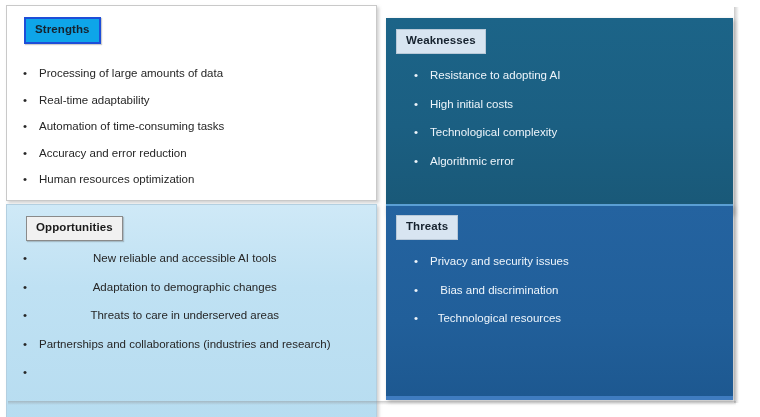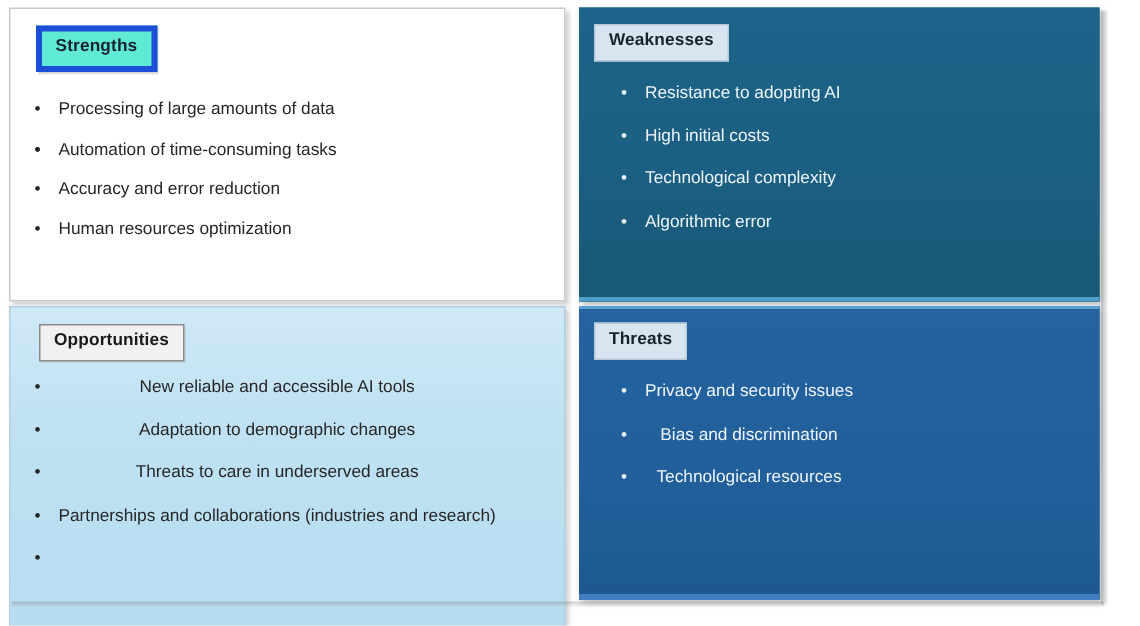--- a/index.html
+++ b/index.html
@@ -35,21 +35,21 @@
     width: 371px;
     height: 196px;
     background: #ffffff;
     border: 1px solid #c9c9c9;
     box-shadow: 2px 2px 3px rgba(120,120,120,0.35);
   }
 
   
   #q-weaknesses {
     left: 386px;
-    top: 5px;
+    top: 18px;
     width: 347px;
     height: 196px;
     background: #1b5f82;
     background-image: linear-gradient(180deg, #1c6488 0%, #1b5f82 55%, #195877 100%);
     box-shadow: 2px 2px 4px rgba(110,110,110,0.45);
   }
   #q-weaknesses::after {
     content: "";
     position: absolute;
     left: 0; right: 0; bottom: 0;
@@ -102,22 +102,22 @@
     display: inline-block;
     font-size: 11.5px;
     font-weight: bold;
     letter-spacing: 0.1px;
     line-height: 1;
     padding: 5px 9px 6px 9px;
     white-space: nowrap;
   }
   .chip-light {
     color: #16222e;
-    background: #5eead4;
-    border: 4px solid #1d4ed8;
+    background: #0ea5e9;
+    border: 2px solid #1d4ed8;
     box-shadow: 1px 1px 1px rgba(90,90,90,0.30);
   }
   .chip-plain {
     color: #1a1a1a;
     background: #f1f1f1;
     border: 1px solid #8a8a8a;
     box-shadow: 1px 1px 1px rgba(90,90,90,0.30);
   }
   .chip-onblue {
     color: #16222e;
@@ -195,20 +195,21 @@
 
   <div class="quadrant" id="q-strengths">
     <div class="title-chip chip-light" id="chip-strengths">Strengths</div>
     <ul class="bullets" id="list-strengths">
       <li class="lvl1 dark-text">
         <span class="bullet-dot">•</span>
         <span>Processing of large amounts of data</span>
       </li>
       <li class="lvl1 dark-text">
         <span class="bullet-dot">•</span>
+        <span>Real-time adaptability</span>
       </li>
       <li class="lvl1 dark-text">
         <span class="bullet-dot">•</span>
         <span>Automation of time-consuming tasks</span>
       </li>
       <li class="lvl2 dark-text">
         <span class="bullet-dot">•</span>
         <span>Accuracy and error reduction</span>
       </li>
       <li class="lvl2 dark-text">

